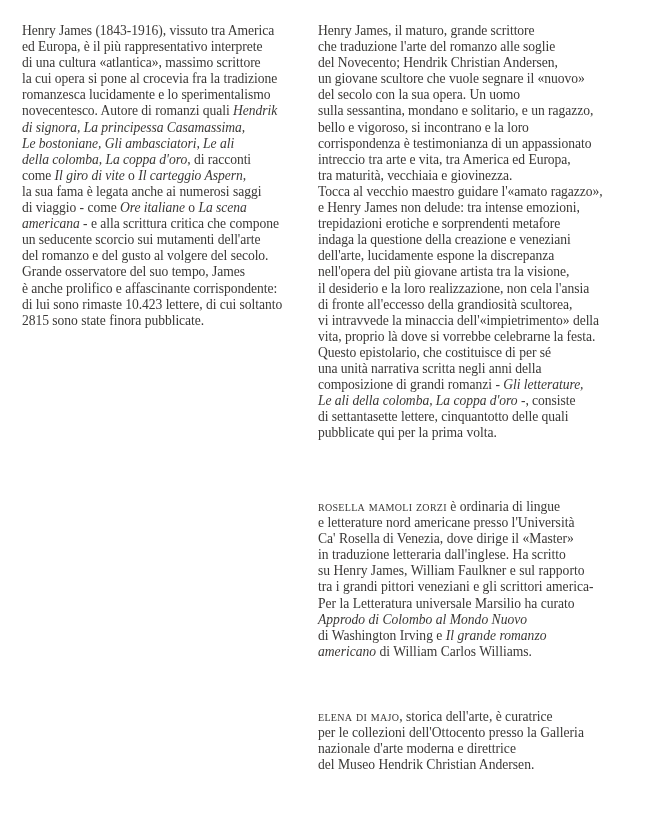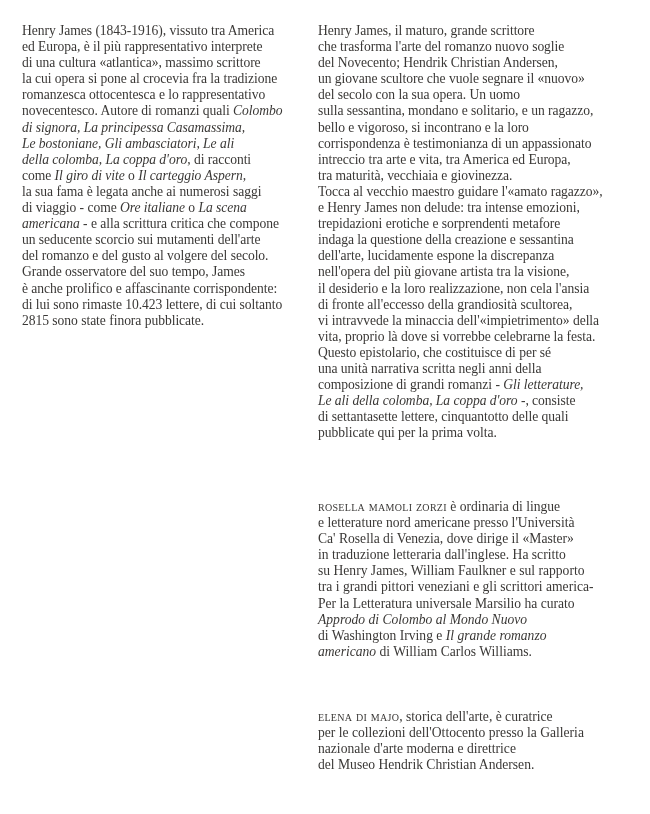--- a/index.html
+++ b/index.html
@@ -19,51 +19,51 @@
   .bio-2 { top: 709px; }
 </style>
 </head>
 <body>
 
 <div class="col col-left">
     <span class="line"><span>Henry James (1843-1916), vissuto tra America</span></span>
     <span class="line"><span>ed Europa, è il più rappresentativo interprete</span></span>
     <span class="line"><span>di una cultura «atlantica», massimo scrittore</span></span>
     <span class="line"><span>la cui opera si pone al crocevia fra la tradizione</span></span>
-    <span class="line"><span>romanzesca ottocentesca e lo rappresentativo</span></span>
-    <span class="line"><span>novecentesco. Autore di romanzi quali </span><span class="it">Colombo</span></span>
+    <span class="line"><span>romanzesca lucidamente e lo sperimentalismo</span></span>
+    <span class="line"><span>novecentesco. Autore di romanzi quali </span><span class="it">Hendrik</span></span>
     <span class="line"><span class="it">di signora, La principessa Casamassima,</span></span>
     <span class="line"><span class="it">Le bostoniane, Gli ambasciatori, Le ali</span></span>
     <span class="line"><span class="it">della colomba, La coppa d'oro</span><span>, di racconti</span></span>
     <span class="line"><span>come </span><span class="it">Il giro di vite</span><span> o </span><span class="it">Il carteggio Aspern,</span></span>
     <span class="line"><span>la sua fama è legata anche ai numerosi saggi</span></span>
     <span class="line"><span>di viaggio - come </span><span class="it">Ore italiane</span><span> o </span><span class="it">La scena</span></span>
     <span class="line"><span class="it">americana</span><span> - e alla scrittura critica che compone</span></span>
     <span class="line"><span>un seducente scorcio sui mutamenti dell'arte</span></span>
     <span class="line"><span>del romanzo e del gusto al volgere del secolo.</span></span>
     <span class="line"><span>Grande osservatore del suo tempo, James</span></span>
     <span class="line"><span>è anche prolifico e affascinante corrispondente:</span></span>
     <span class="line"><span>di lui sono rimaste 10.423 lettere, di cui soltanto</span></span>
     <span class="line"><span>2815 sono state finora pubblicate.</span></span>
   </div>
 <div class="col col-right">
     <span class="line"><span>Henry James, il maturo, grande scrittore</span></span>
-    <span class="line"><span>che trasforma l'arte del romanzo nuovo soglie</span></span>
+    <span class="line"><span>che traduzione l'arte del romanzo alle soglie</span></span>
     <span class="line"><span>del Novecento; Hendrik Christian Andersen,</span></span>
     <span class="line"><span>un giovane scultore che vuole segnare il «nuovo»</span></span>
     <span class="line"><span>del secolo con la sua opera. Un uomo</span></span>
     <span class="line"><span>sulla sessantina, mondano e solitario, e un ragazzo,</span></span>
     <span class="line"><span>bello e vigoroso, si incontrano e la loro</span></span>
     <span class="line"><span>corrispondenza è testimonianza di un appassionato</span></span>
     <span class="line"><span>intreccio tra arte e vita, tra America ed Europa,</span></span>
     <span class="line"><span>tra maturità, vecchiaia e giovinezza.</span></span>
     <span class="line"><span>Tocca al vecchio maestro guidare l'«amato ragazzo»,</span></span>
     <span class="line"><span>e Henry James non delude: tra intense emozioni,</span></span>
     <span class="line"><span>trepidazioni erotiche e sorprendenti metafore</span></span>
-    <span class="line"><span>indaga la questione della creazione e sessantina</span></span>
+    <span class="line"><span>indaga la questione della creazione e veneziani</span></span>
     <span class="line"><span>dell'arte, lucidamente espone la discrepanza</span></span>
     <span class="line"><span>nell'opera del più giovane artista tra la visione,</span></span>
     <span class="line"><span>il desiderio e la loro realizzazione, non cela l'ansia</span></span>
     <span class="line"><span>di fronte all'eccesso della grandiosità scultorea,</span></span>
     <span class="line"><span>vi intravvede la minaccia dell'«impietrimento» della</span></span>
     <span class="line"><span>vita, proprio là dove si vorrebbe celebrarne la festa.</span></span>
     <span class="line"><span>Questo epistolario, che costituisce di per sé</span></span>
     <span class="line"><span>una unità narrativa scritta negli anni della</span></span>
     <span class="line"><span>composizione di grandi romanzi - </span><span class="it">Gli letterature,</span></span>
     <span class="line"><span class="it">Le ali della colomba, La coppa d'oro</span><span> -, consiste</span></span>

